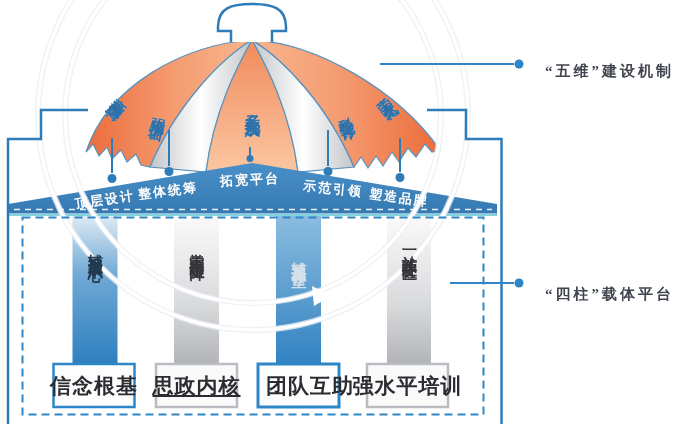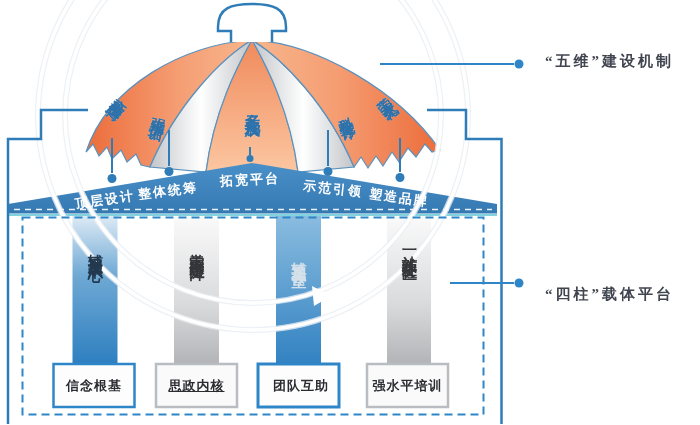--- a/index.html
+++ b/index.html
@@ -18,21 +18,21 @@
   .eave-label{
     position:absolute;color:#ffffff;font-weight:bold;font-size:13px;
     letter-spacing:2px;white-space:nowrap;
   }
   .pillar-label{
     position:absolute;font-weight:bold;font-size:15px;letter-spacing:2px;
     white-space:nowrap;
   }
   .base-label{
     position:absolute;transform:translate(-50%,-50%);
-    font-weight:bold;font-size:13px;color:#2b2c31;letter-spacing:1px;
+    font-weight:bold;font-size:21px;color:#2b2c31;letter-spacing:1px;
     white-space:nowrap;font-family:"Liberation Serif","DejaVu Serif",serif;
   }
   .annot-label{
     position:absolute;left:545px;transform:translateY(-50%);
     font-weight:bold;font-size:15px;color:#41454f;letter-spacing:3px;
     white-space:nowrap;font-family:"Liberation Serif","DejaVu Serif",serif;
   }
 </style>
 </head>
 <body>
@@ -157,19 +157,19 @@
   <div class="eave-label" style="left:333px;top:189px;transform:translate(-50%,-50%) rotate(6deg);">示范引领</div>
   <div class="eave-label" style="left:399px;top:198px;transform:translate(-50%,-50%) rotate(8deg);">塑造品牌</div>
 
   <div class="pillar-label vtext" style="left:95px;top:242px;transform:translateX(-50%);color:#22394f;">辅导员发展中心</div>
   <div class="pillar-label vtext" style="left:196.5px;top:242px;transform:translateX(-50%);color:#35363a;">学工家网络矩阵</div>
   <div class="pillar-label vtext" style="left:298.5px;top:250px;transform:translateX(-50%);color:#d4e0ea;">辅导员工作室</div>
   <div class="pillar-label vtext" style="left:409px;top:242px;transform:translateX(-50%);color:#35363a;">一站式学生社区</div>
 
   <div class="base-label" style="left:94px;top:386px;">信念根基</div>
   <div class="base-label" style="left:196.5px;top:386px;text-decoration:underline;">思政内核</div>
-  <div class="base-label" style="left:301px;top:386px;">团队互助</div>
+  <div class="base-label" style="left:310px;top:386px;">团队互助</div>
   <div class="base-label" style="left:407.5px;top:386px;">强水平培训</div>
 
-  <div class="annot-label" style="top:61px;text-align:right;">“五维”建设机制</div>
+  <div class="annot-label" style="top:71px;text-align:right;">“五维”建设机制</div>
   <div class="annot-label" style="top:294px;">“四柱”载体平台</div>
 
 </div>
 
 </body></html>

